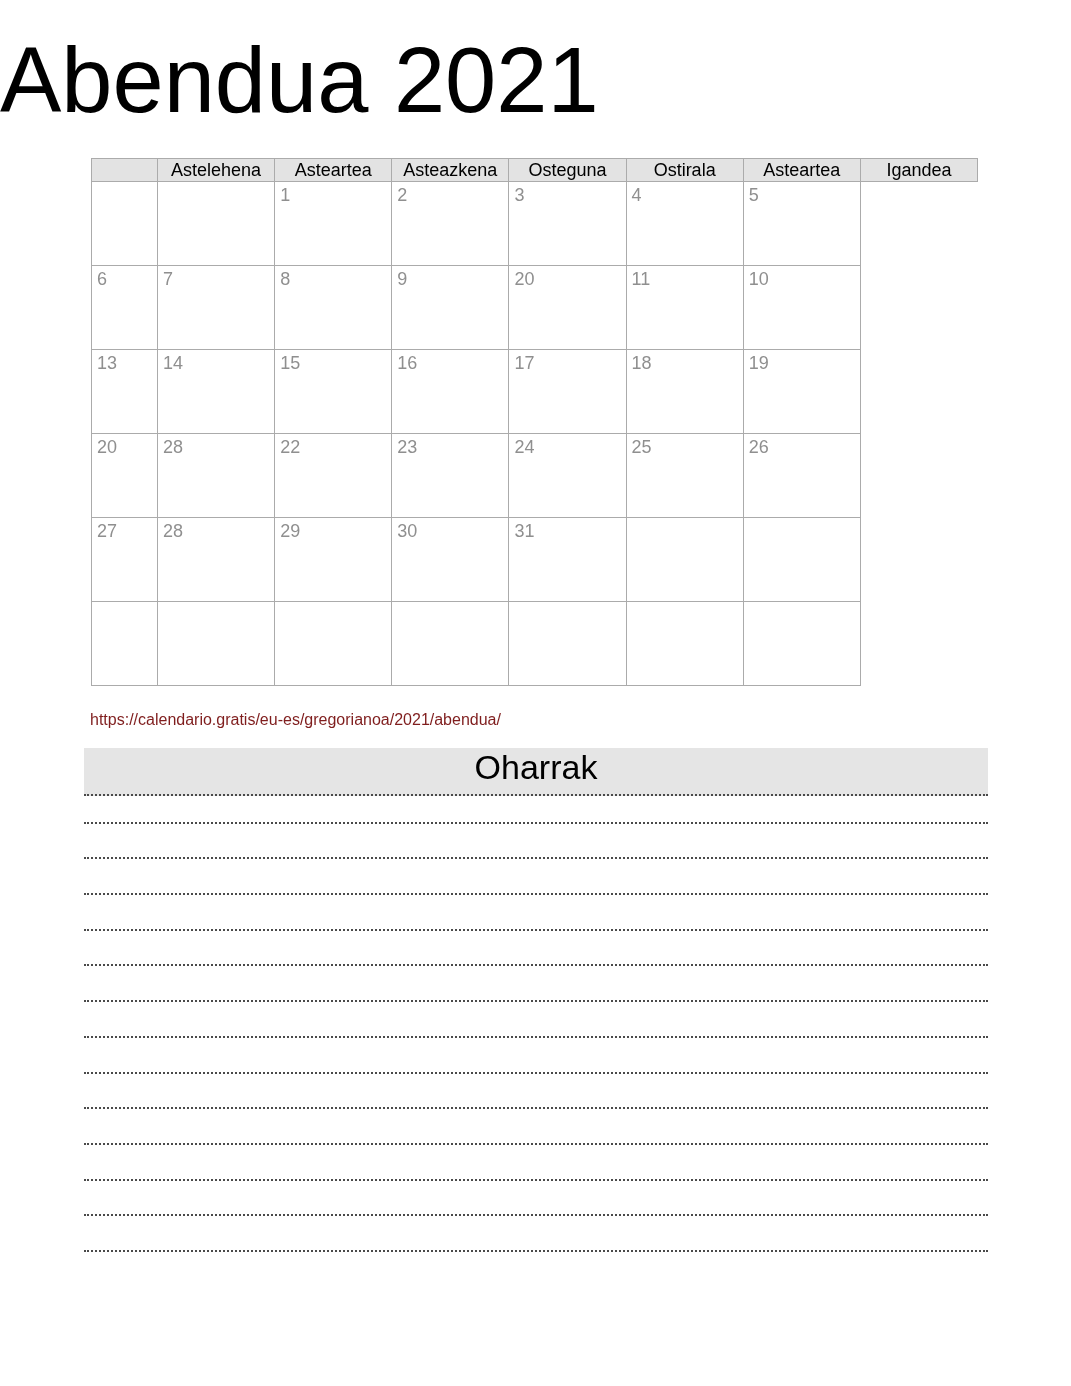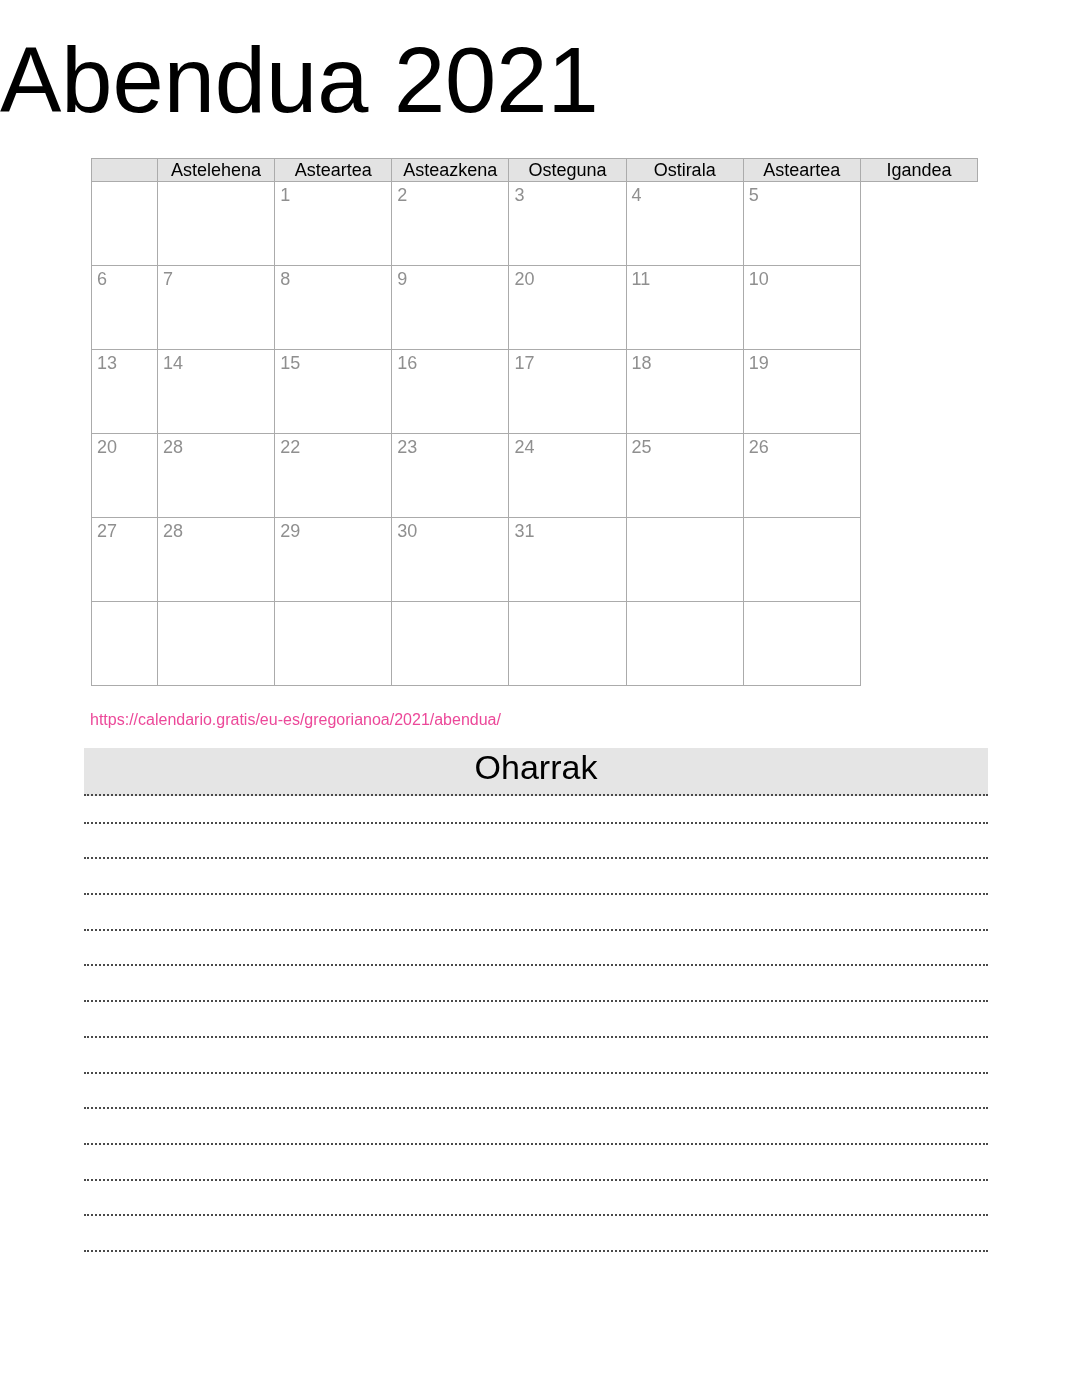--- a/index.html
+++ b/index.html
@@ -66,21 +66,21 @@
     color: var(--date-text);
     padding: 3px 0 0 5px;
     line-height: 1.15;
   }
   .source-url {
     position: absolute;
     left: 90px;
     top: 709px;
     font-size: 16px;
     line-height: 1.4;
-    color: #ec4899;
+    color: #7f1d1d;
   }
   .notes-header {
     position: absolute;
     left: 84px;
     top: 748px;
     width: 904px;
     height: 48px;
     background: var(--notes-bar-bg);
     border-bottom: 2px dotted var(--dotted-line);
     text-align: center;

